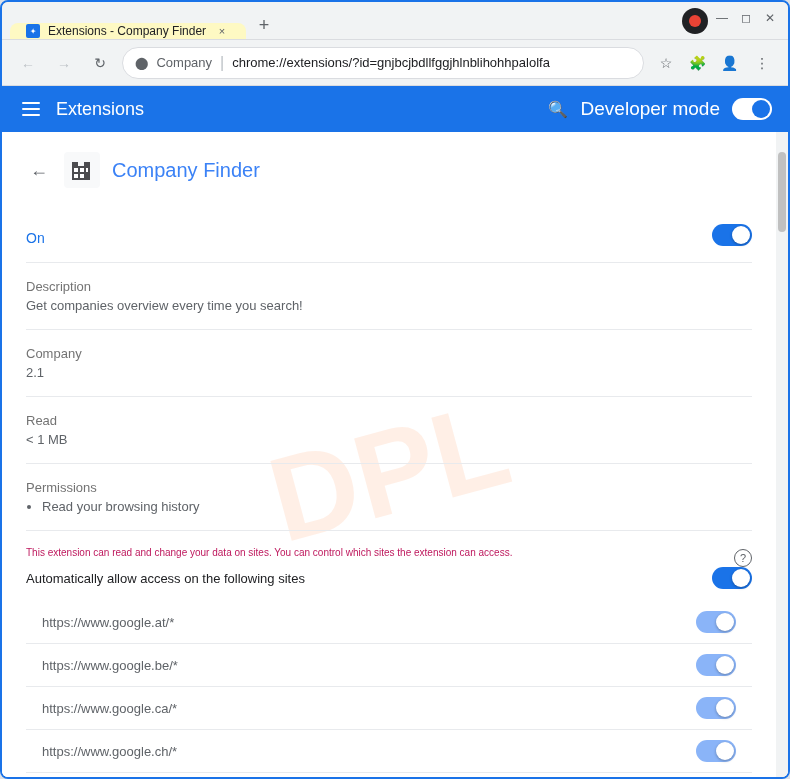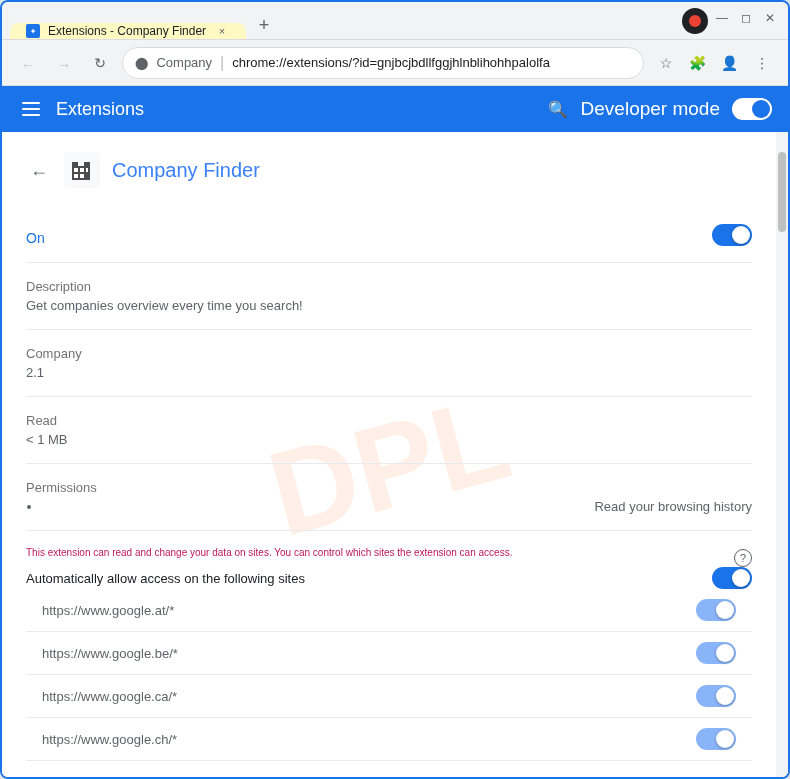--- a/index.html
+++ b/index.html
@@ -69,30 +69,30 @@
 
     .toggle { width: 40px; height: 22px; background: #1a73e8; border-radius: 11px; position: relative; cursor: pointer; }
     .toggle::after { content: ''; position: absolute; width: 18px; height: 18px; background: white; border-radius: 50%; top: 2px; right: 2px; box-shadow: 0 1px 3px rgba(0,0,0,0.3); }
 
     .toggle-mid { width: 40px; height: 22px; background: #8ab4f8; border-radius: 11px; position: relative; cursor: pointer; }
     .toggle-mid::after { content: ''; position: absolute; width: 18px; height: 18px; background: white; border-radius: 50%; top: 2px; right: 2px; box-shadow: 0 1px 3px rgba(0,0,0,0.3); }
 
     .field-label { font-size: 13px; color: #737373; font-weight: 500; margin-bottom: 4px; }
     .field-value { font-size: 13px; color: #5f6368; }
 
-    .permissions-list { margin-left: 16px; margin-top: 4px; text-align: right; }
+    .permissions-list { margin-left: 16px; margin-top: 4px; }
     .permissions-list li { font-size: 13px; color: #5f6368; }
 
     .site-access-section { padding: 16px 0; position: relative; z-index: 1; }
     .site-access-title { font-size: 13px; color: #202124; font-weight: 500; margin-bottom: 8px; }
     .site-access-desc { font-size: 10px; color: #be185d; }
     .site-access-desc-row { display: flex; align-items: flex-start; gap: 8px; }
     .info-icon { width: 18px; height: 18px; border-radius: 50%; border: 1.5px solid #5f6368; display: flex; align-items: center; justify-content: center; font-size: 11px; color: #5f6368; flex-shrink: 0; margin-top: 2px; }
 
-    .auto-allow-row { display: flex; align-items: center; justify-content: space-between; }
+    .auto-allow-row { display: flex; align-items: center; justify-content: space-between; margin-bottom: 12px; }
     .auto-allow-label { font-size: 13px; color: #202124; }
 
     .site-row { display: flex; align-items: center; justify-content: space-between; padding: 10px 16px; border-bottom: 1px solid #e8eaed; }
     .site-url { font-size: 13px; color: #5f6368; }
   </style>
 </head>
 <body>
 
 <div class="window">
 

